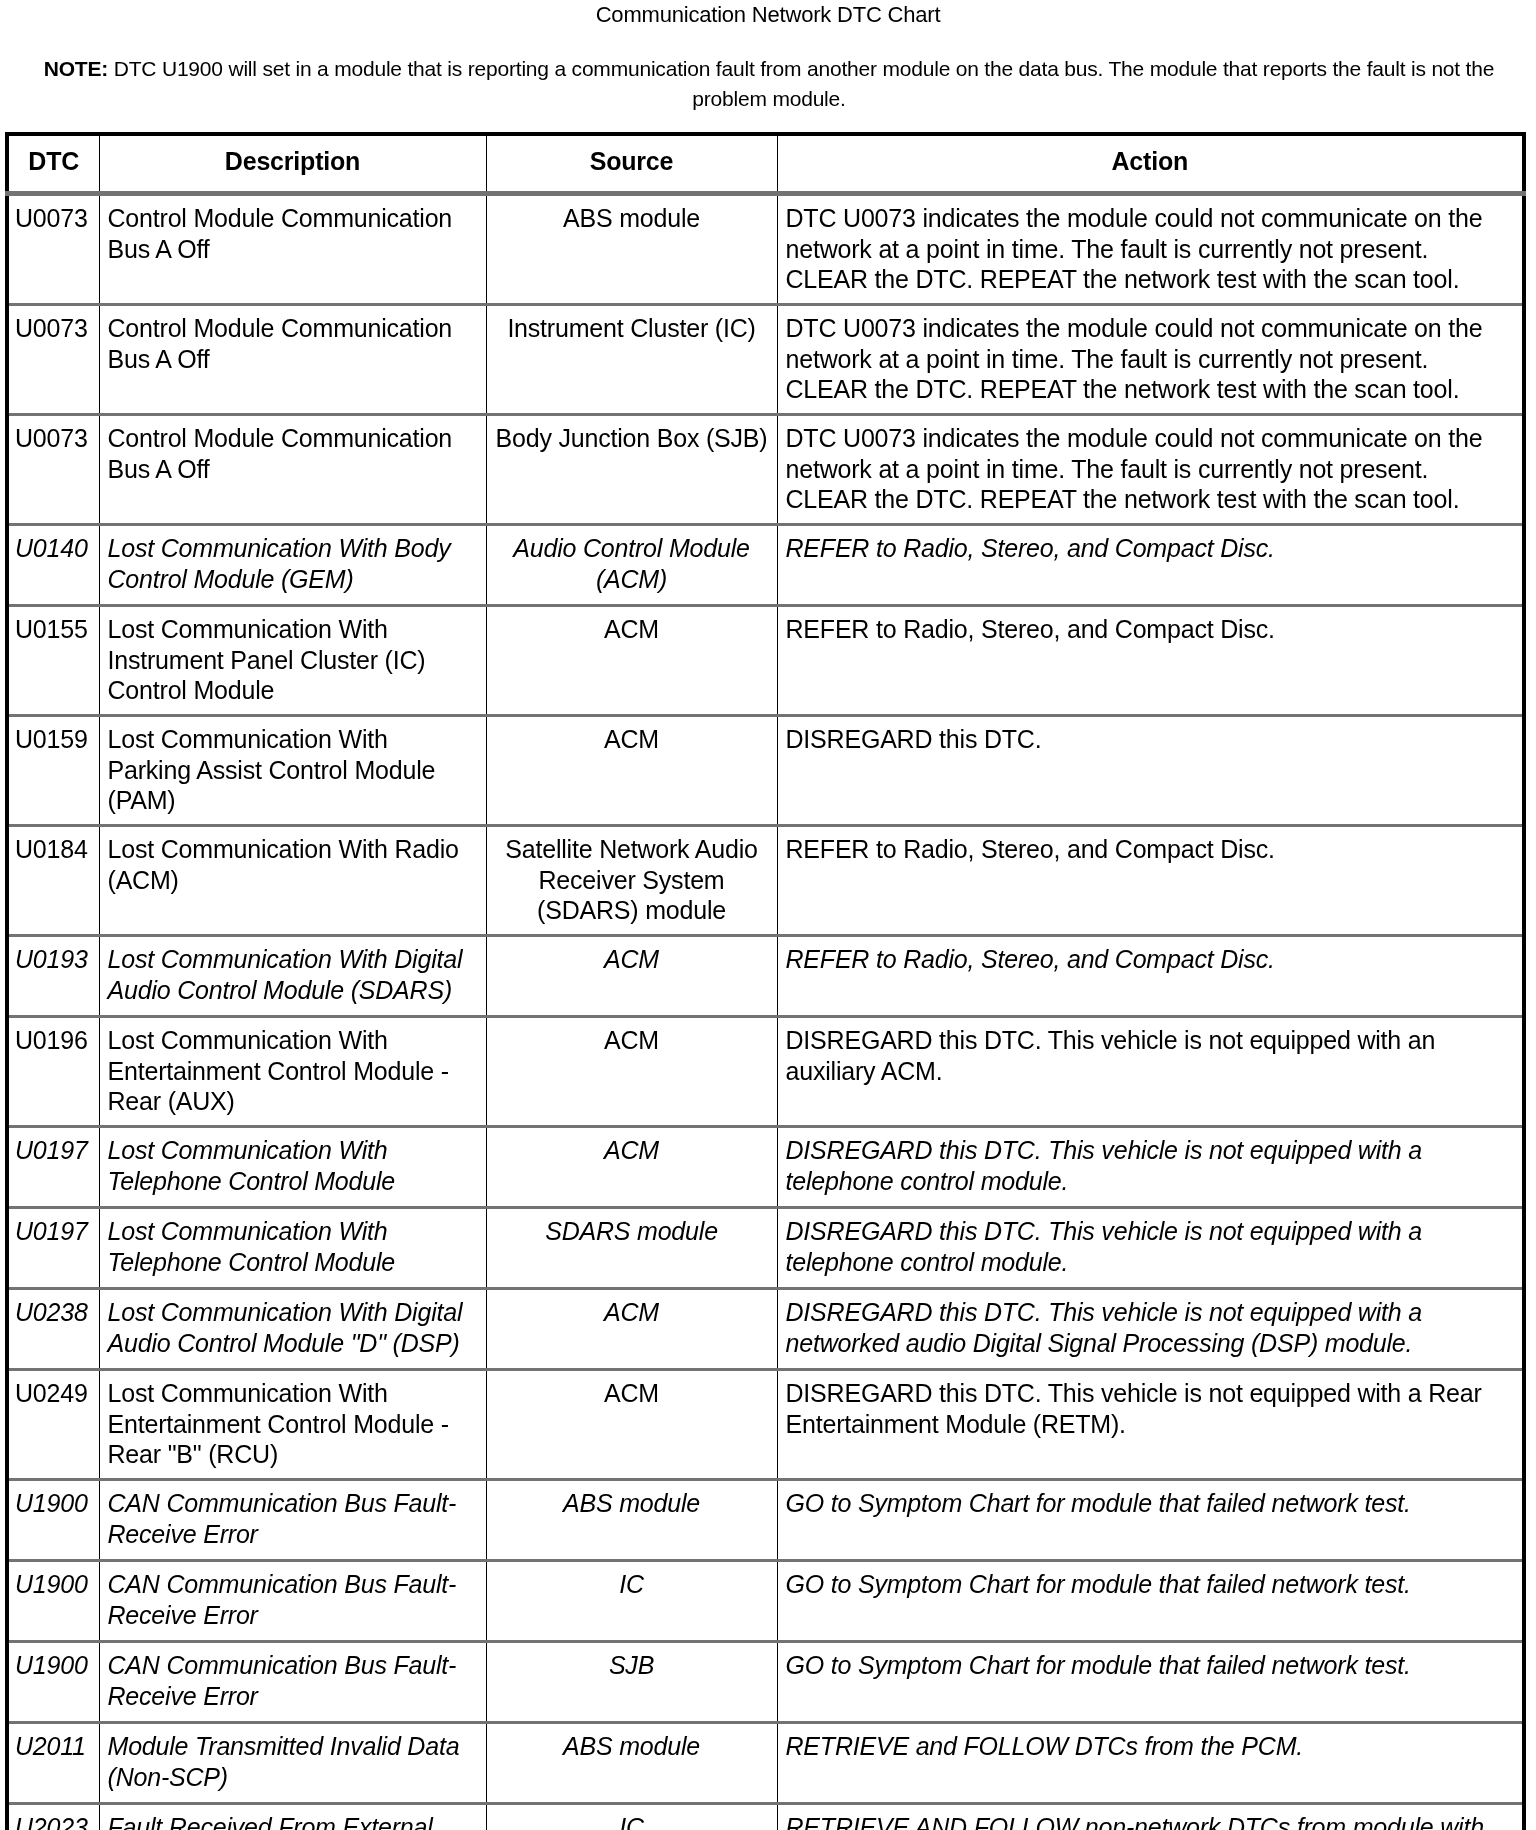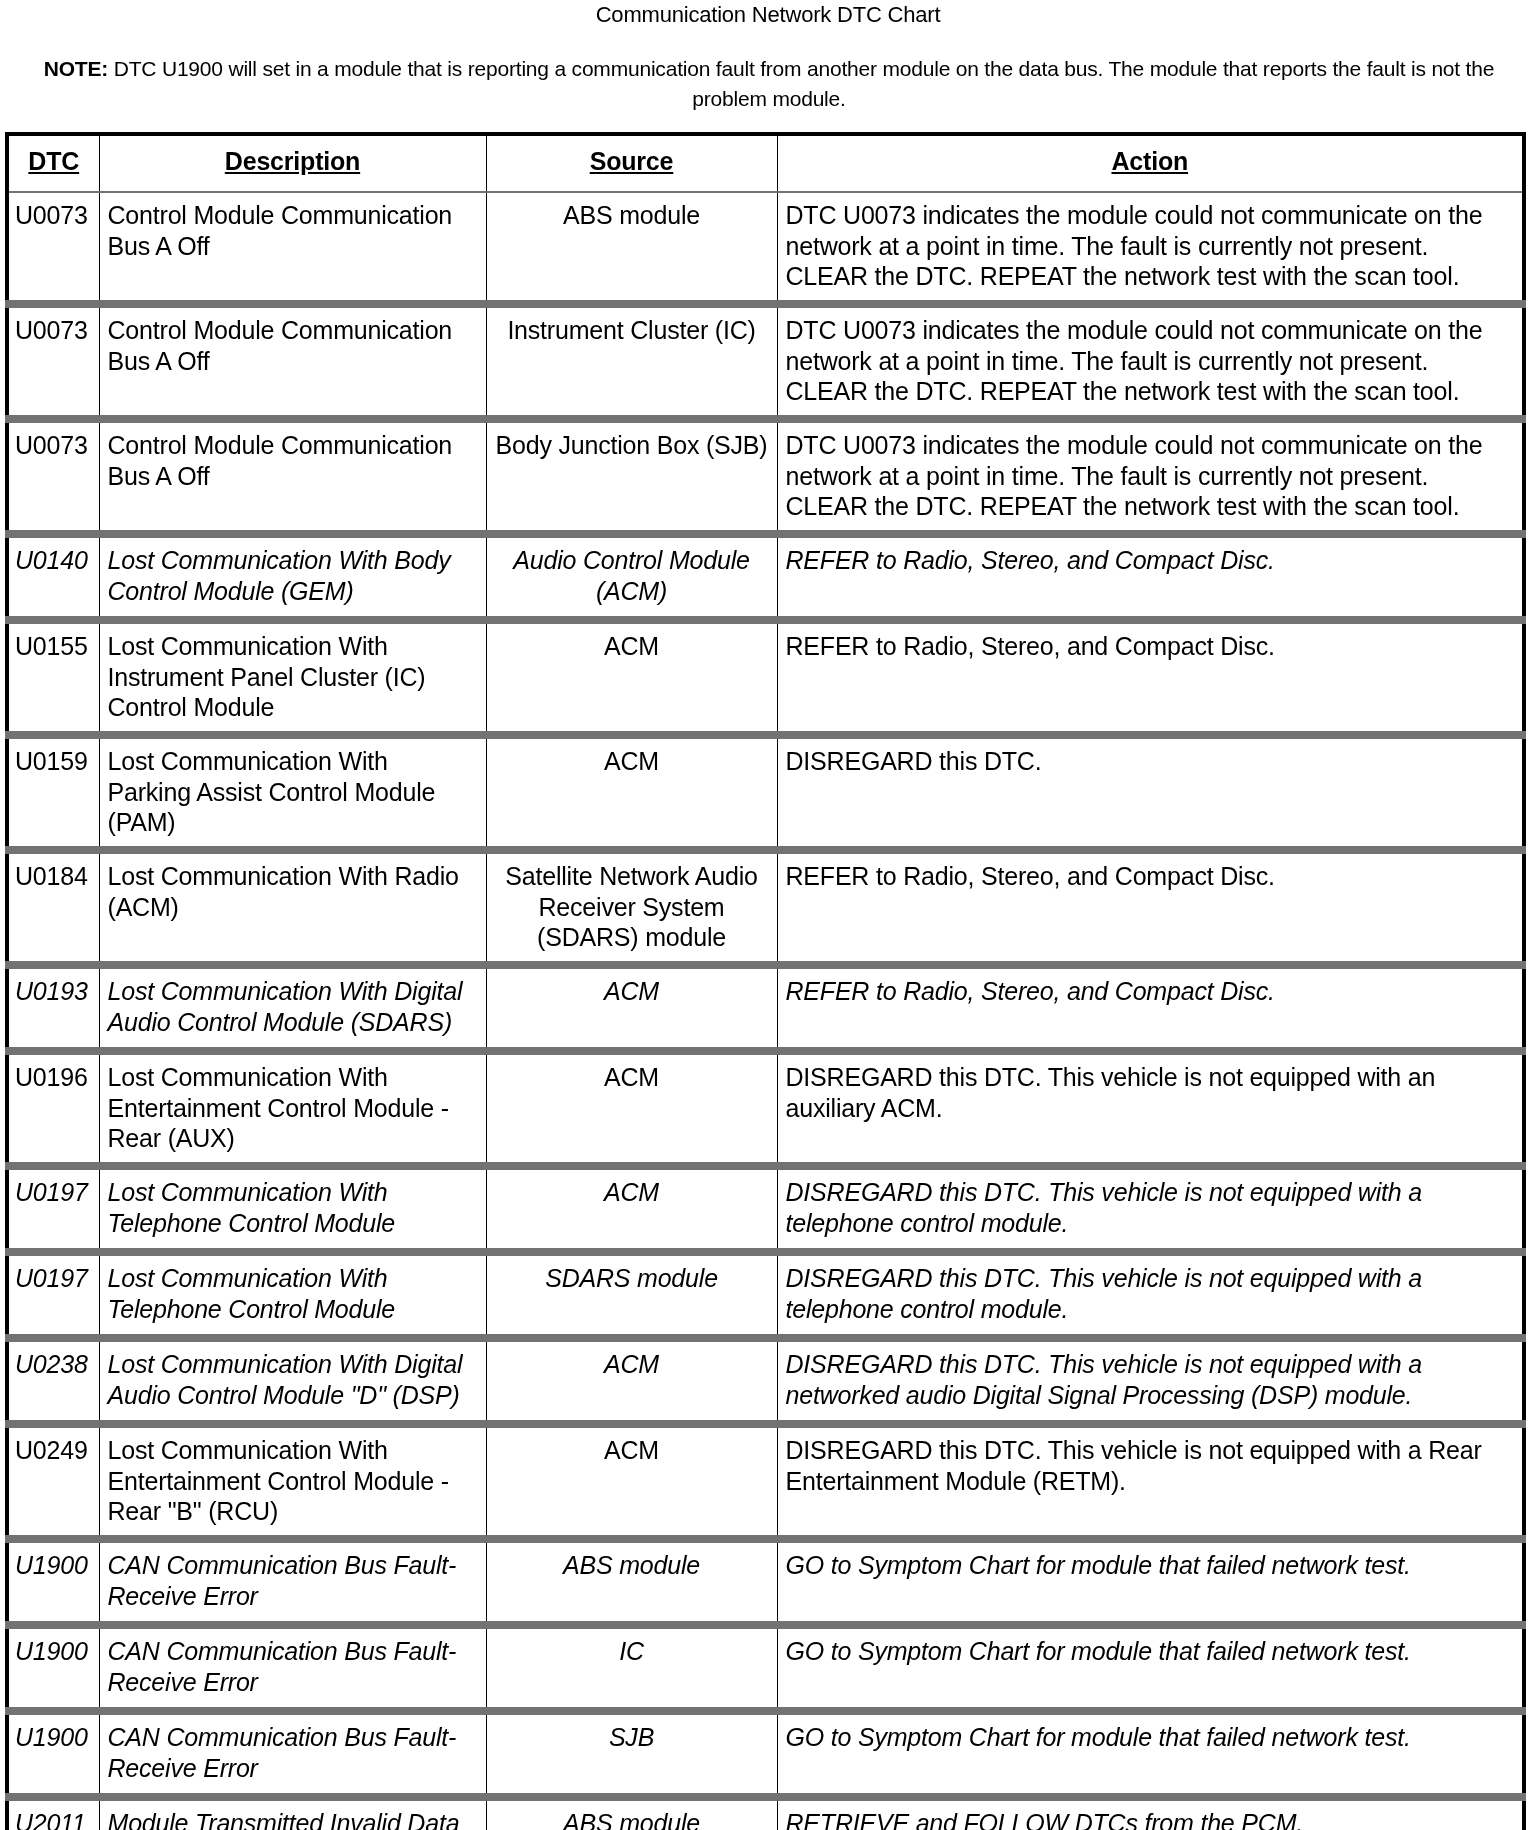--- a/index.html
+++ b/index.html
@@ -24,22 +24,22 @@
   col.c-dtc { width: 92px; }
   col.c-desc { width: 387px; }
   col.c-src { width: 291px; }
   col.c-act { width: 747px; }
   th, td {
     border: 1.5px solid #000; vertical-align: top;
     font-size: 25px; line-height: 30.5px; letter-spacing: -0.2px;
     padding: 7px 8px 0 8px; font-weight: normal;
   }
   th { font-weight: bold; text-align: center; height: 45px; padding-top: 10px; padding-bottom: 0; vertical-align: top; }
-  thead tr { border-bottom: 2px solid #737373; text-decoration: underline; }
-  tbody tr { border-bottom: 8px solid #737373; }
+  thead tr { border-bottom: 5px solid #737373; }
+  tbody tr { border-bottom: 3px solid #737373; }
   td.dtc { padding-left: 6px; padding-right: 2px; text-align: left; }
   td.src { text-align: center; }
   tr.h3 td { height: 100px; }
   tr.h2 td { height: 71px; font-style: italic; }
 </style>
 </head>
 <body>
 
 <div class="title">Communication Network DTC Chart</div>
 <div class="note"><b>NOTE:</b><span> DTC U1900 will set in a module that is reporting a communication fault from another module on the data bus. The module that reports the fault is not the problem module.</span></div>

